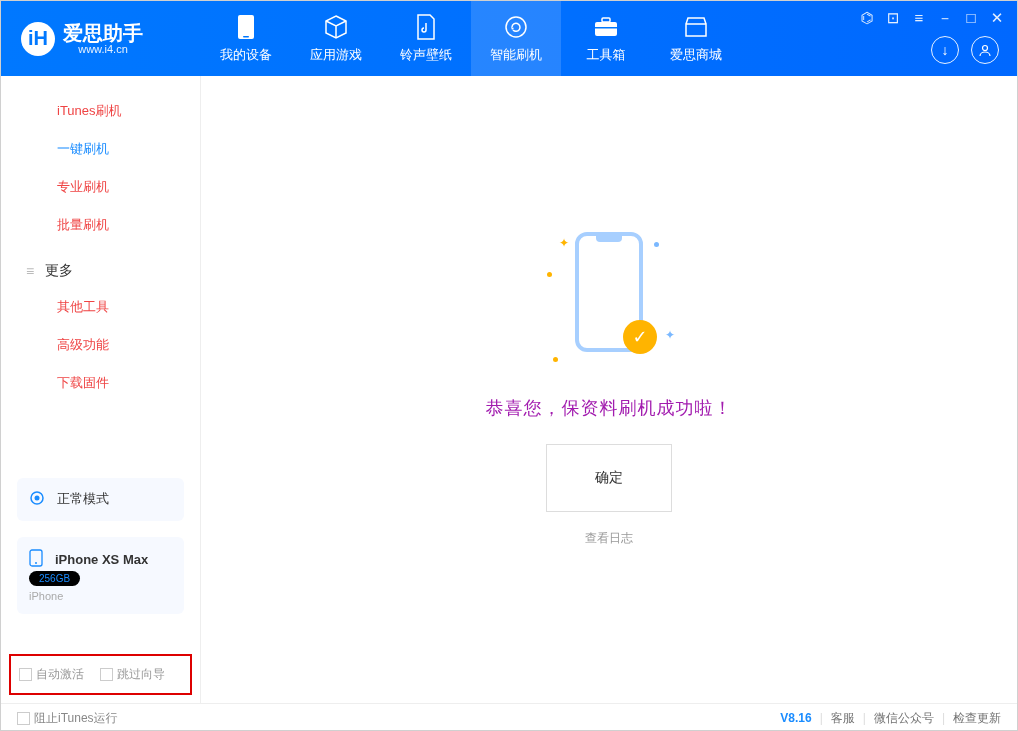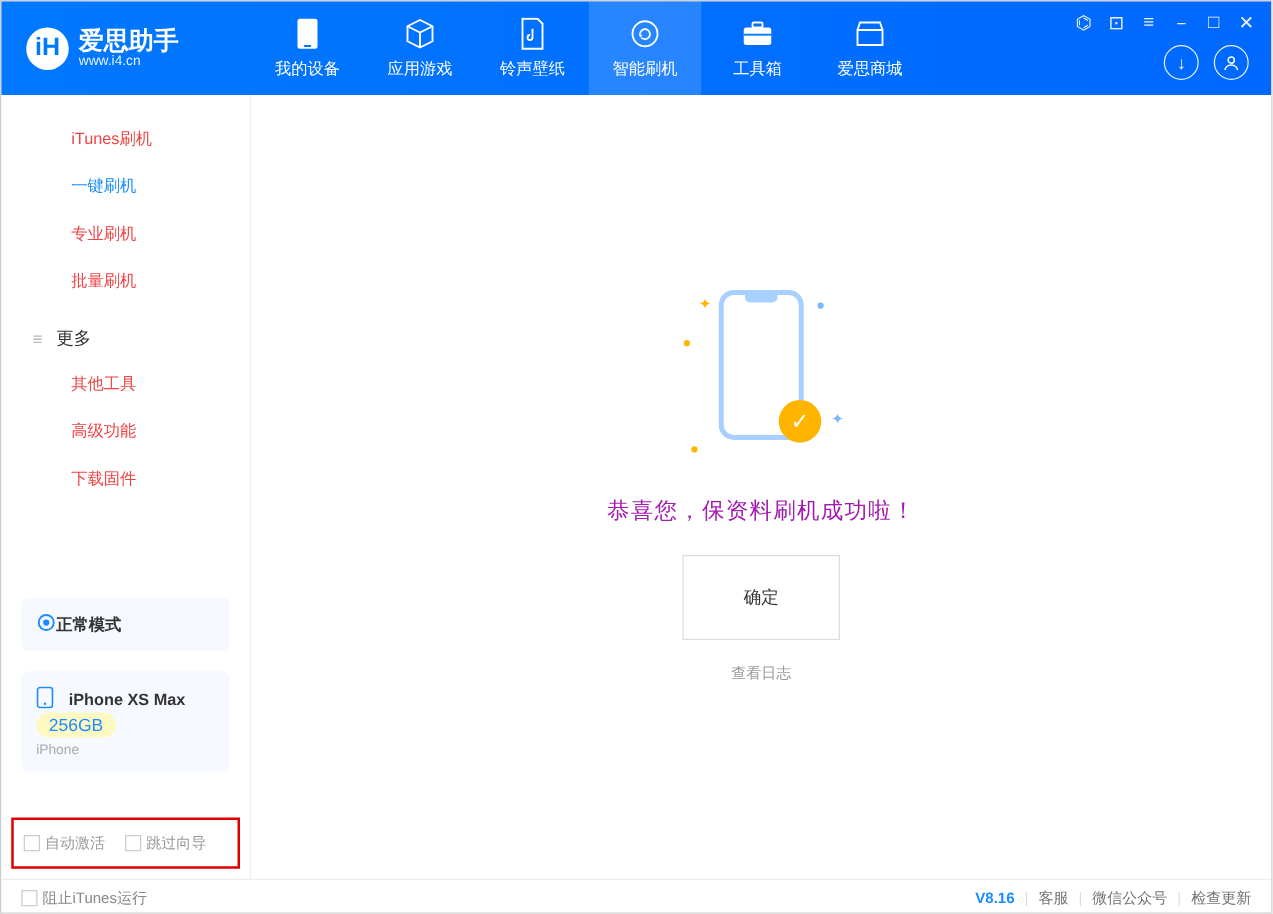--- a/index.html
+++ b/index.html
@@ -1,42 +1,42 @@
 <!DOCTYPE html>
 <html><head>
 <meta charset="utf-8">
 <style>
 * { margin: 0; padding: 0; box-sizing: border-box; font-family: "Microsoft YaHei", Arial, sans-serif; }
 body { background: #fff; width: 1018px; height: 731px; overflow: hidden; border: 1px solid #d0d0d0; }
 
 
 .header { background: linear-gradient(to right, #0078ff, #0068ff); height: 75px; display: flex; align-items: center; color: #fff; position: relative; }
-.logo-area { display: flex; align-items: center; padding: 0 20px; width: 200px; }
+.logo-area { display: flex; align-items: center; padding: 0 20px; width: 200px; text-align: center; }
 .logo-icon { width: 34px; height: 34px; background: #fff; border-radius: 50%; display: flex; align-items: center; justify-content: center; color: #0078ff; font-weight: bold; font-size: 20px; margin-right: 8px; }
 .logo-text { font-size: 20px; font-weight: bold; line-height: 1; }
 .logo-sub { font-size: 11px; opacity: 0.9; }
 .nav-tabs { display: flex; height: 100%; }
 .nav-tab { width: 90px; height: 100%; display: flex; flex-direction: column; align-items: center; justify-content: center; cursor: pointer; font-size: 13px; }
 .nav-tab.active { background: rgba(255,255,255,0.15); }
 .nav-tab-icon { width: 26px; height: 26px; margin-bottom: 6px; display:flex; align-items:center; justify-content:center; }
 .window-controls { position: absolute; top: 8px; right: 12px; display: flex; gap: 10px; font-size: 15px; }
 .window-controls span { cursor: pointer; opacity: 0.9; width:16px; text-align:center; }
 .header-circles { position: absolute; bottom: 12px; right: 18px; display: flex; gap: 12px; }
 .circle-btn { width: 28px; height: 28px; border: 1.5px solid rgba(255,255,255,0.9); border-radius: 50%; display:flex; align-items:center; justify-content:center; cursor:pointer; font-size:14px; }
 
 
 .body { display: flex; height: 627px; }
 .sidebar { width: 200px; border-right: 1px solid #eee; padding-top: 16px; position: relative; }
 .section-header { display: flex; align-items: center; gap: 8px; padding: 8px 22px; color: #333; font-size: 14px; }
 .section-header .mini-icon { width:14px; height:14px; display:inline-flex; align-items:center; justify-content:center; }
 .sidebar-item { padding: 10px 22px 10px 56px; color: #ef4444; font-size: 13px; cursor: pointer; }
 .sidebar-item.active { color: #1a8cff; }
 .device-block { margin: 16px; padding: 12px; background: #f6f9ff; border-radius: 6px; font-size: 13px; color: #333; }
-.device-block.mode { display:flex; align-items:center; gap:0;font-weight:bold; }
-.device-block .badge { background: #fef9c3; color: #1a8cff; border-radius: 10px; padding: 2px 10px; font-size: 14px; display:inline-block; margin-top:0; }
+.device-block.mode { display:flex; gap:12px; }
+.device-block .badge { background: #000000; color: #1a8cff; border-radius: 10px; padding: 2px 10px; font-size: 10px; display:inline-block; margin-top:0; }
 .device-block .sub { color:#aaa; font-size:11px; margin-top:4px; }
 .bottom-options { position: absolute; bottom: 0; left: 0; right: 0; border: 2px solid #d00; margin: 8px; padding: 10px 8px; display:flex; gap:16px; font-size:12px; color:#999; }
 .checkbox { width:13px; height:13px; border:1px solid #ccc; display:inline-block; margin-right:4px; vertical-align:middle; }
 
 
 .main { flex: 1; display: flex; flex-direction: column; align-items: center; justify-content: center; color:#444; }
 .illustration { position: relative; width: 140px; height: 140px; margin-bottom: 24px; }
 .phone { width: 68px; height: 120px; border: 4px solid #a7cfff; border-radius: 12px; background: #fff; margin: 0 auto; position: relative; }
 .notch { position:absolute; top:0; left:50%; transform:translateX(-50%); width:26px; height:6px; background:#a7cfff; border-radius: 0 0 4px 4px; }
 .check-badge { position:absolute; bottom:18px; right:22px; width:34px; height:34px; background:#ffb400; border-radius:50%; display:flex; align-items:center; justify-content:center; color:#fff; font-size:18px; }

